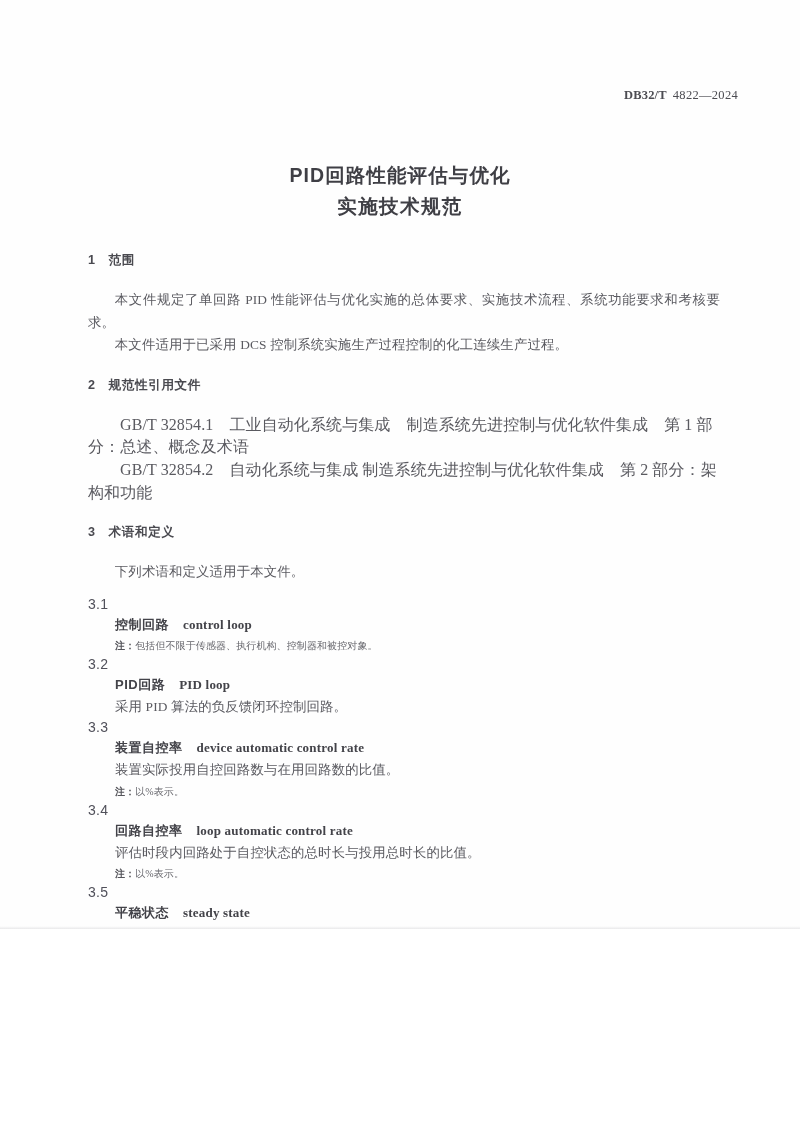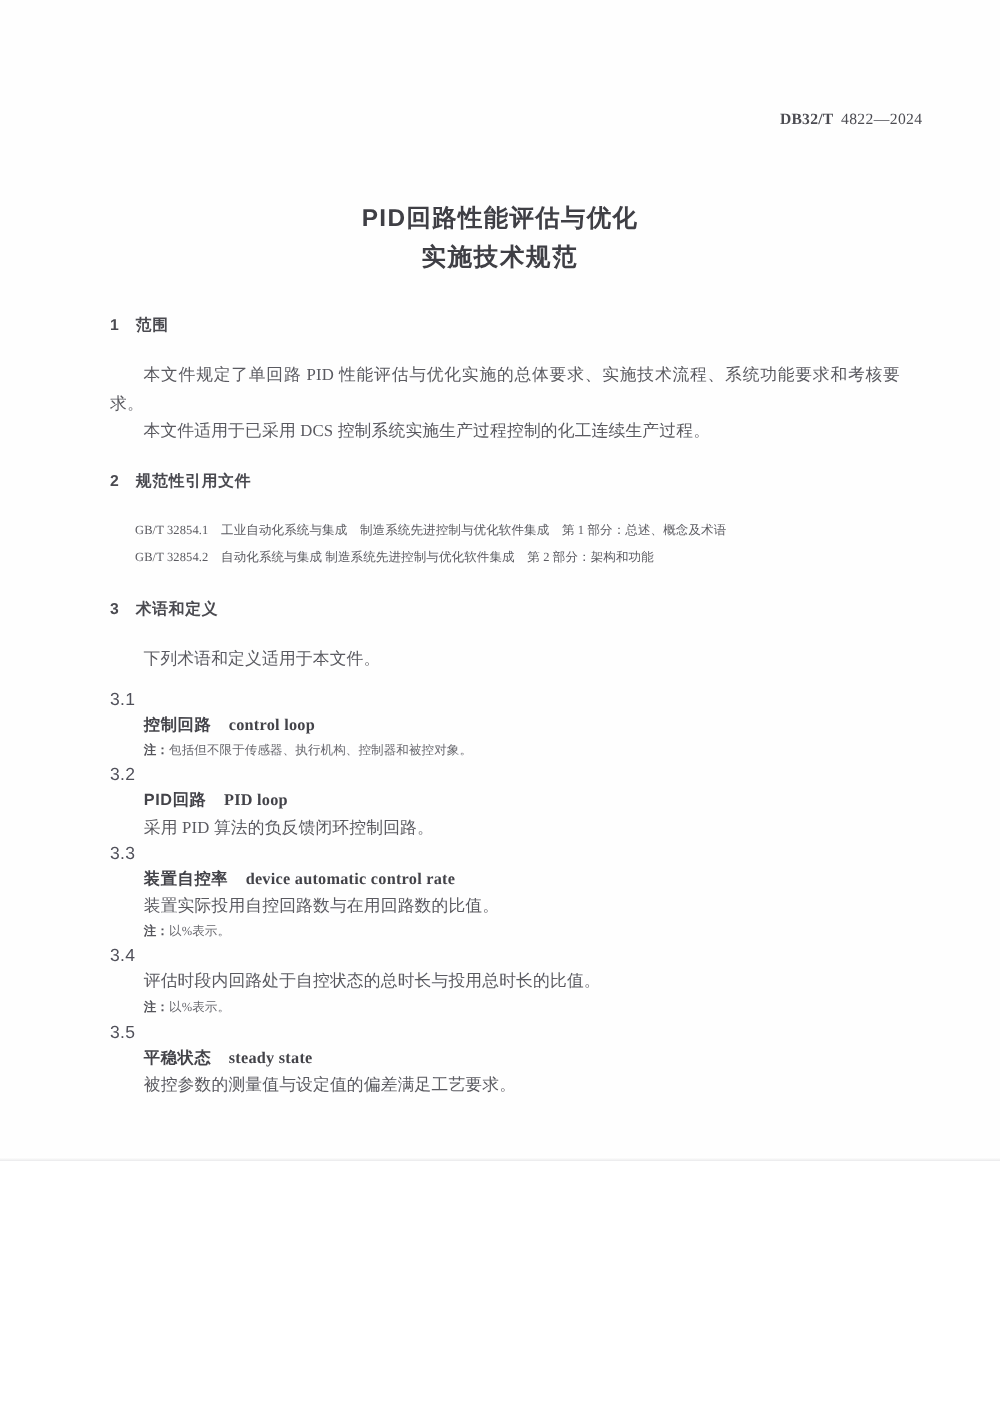--- a/index.html
+++ b/index.html
@@ -87,21 +87,21 @@
     font-size: 13.4px;
     line-height: 22.6px;
     color: #5a5a60;
     text-align: justify;
     margin: 0;
     letter-spacing: 0.15px;
   }
   .para.indent { text-indent: 2em; }
 
   .ref-line {
-    font-size: 10px;
+    font-size: 16px;
     line-height: 22.6px;
     color: #5a5a60;
     margin: 0;
     text-indent: 2em;
     letter-spacing: 0.1px;
   }
 
   .spacer-sec { height: 20px; }
   .spacer-sm { height: 11px; }
 
@@ -232,20 +232,21 @@
 
     <p class="term-no">3.3</p>
     <div class="term-block">
       <p class="term-name"><span>装置自控率</span><span class="en">device automatic control rate</span></p>
       <p class="term-def">装置实际投用自控回路数与在用回路数的比值。</p>
       <p class="term-note"><span class="note-label">注：</span><span>以%表示。</span></p>
     </div>
 
     <p class="term-no">3.4</p>
     <div class="term-block">
+      <p class="term-name"><span>回路自控率</span><span class="en">loop automatic control rate</span></p>
       <p class="term-def">评估时段内回路处于自控状态的总时长与投用总时长的比值。</p>
       <p class="term-note"><span class="note-label">注：</span><span>以%表示。</span></p>
     </div>
 
     <p class="term-no">3.5</p>
     <div class="term-block">
       <p class="term-name"><span>平稳状态</span><span class="en">steady state</span></p>
       <p class="term-def">被控参数的测量值与设定值的偏差满足工艺要求。</p>
     </div>
 

